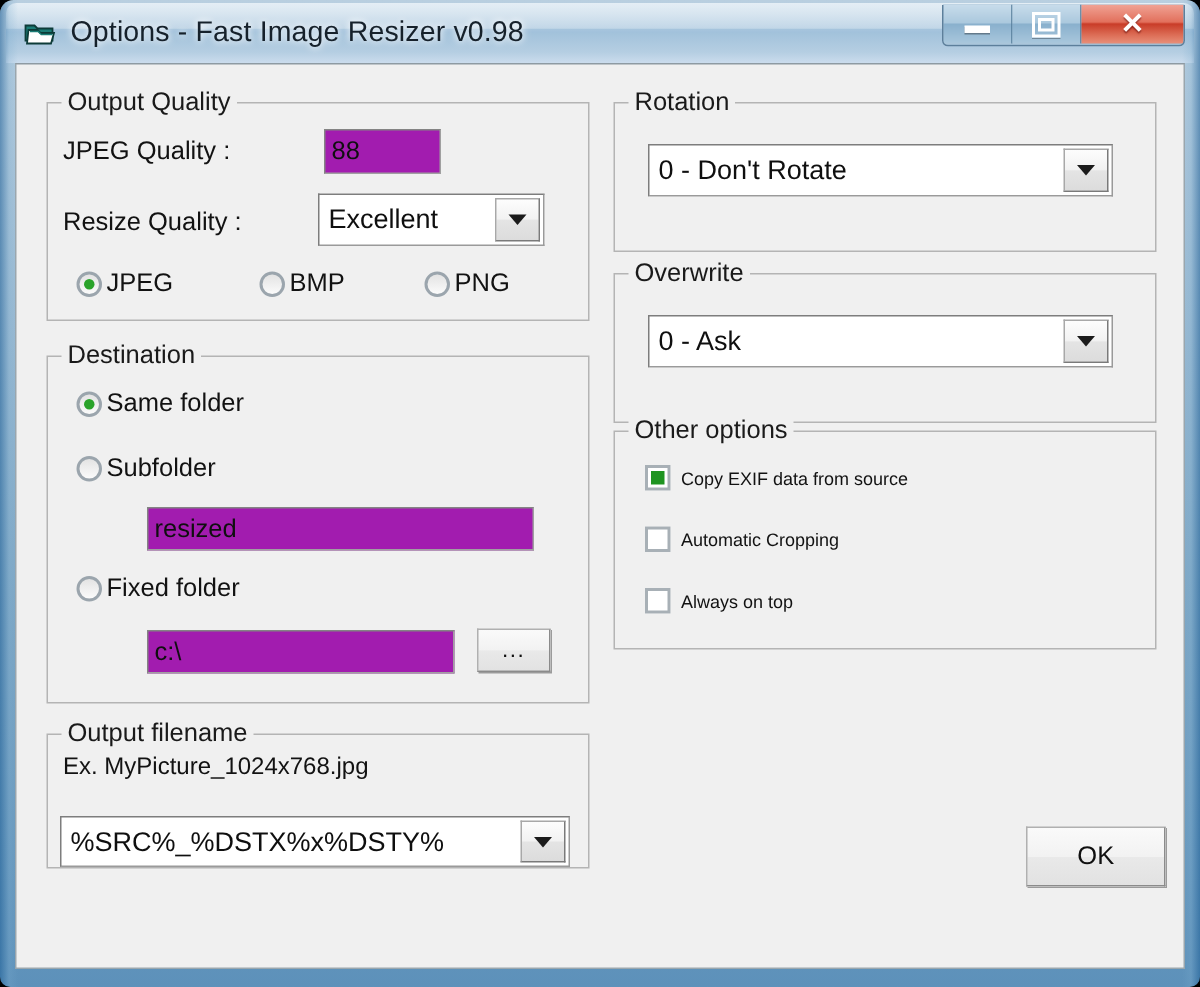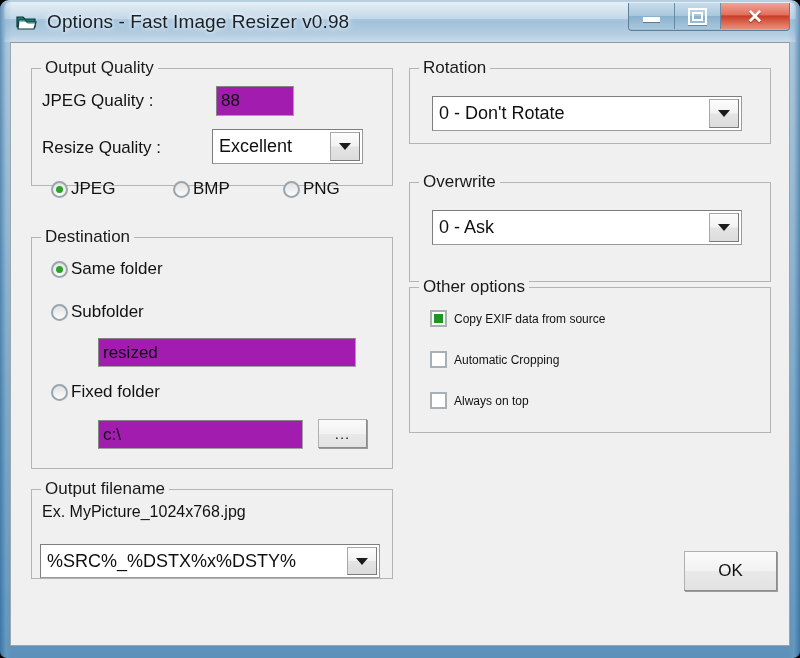--- a/index.html
+++ b/index.html
@@ -307,21 +307,21 @@
       <div class="cap-btn close">
         <span class="cap-glyph-close">✕</span>
       </div>
     </div>
   </div>
 
   <div id="frame-glass"></div>
 
   <div id="client">
 
-    <div class="groupbox" style="left:20px; top:25px; width:362px; height:118px;">
+    <div class="groupbox" style="left:20px; top:25px; width:362px; height:146px;">
       <span class="gb-title">Output Quality</span>
 
       <span class="lbl" style="left:10px; top:22px;">JPEG Quality :</span>
 
       <div class="textbox" style="left:184px; top:17px; width:78px; height:30px;">
         <span>88</span>
       </div>
 
       <span class="lbl" style="left:10px; top:69px;">Resize Quality :</span>
 
@@ -383,21 +383,21 @@
       <span class="lbl" style="left:10px; top:13px; font-size:16px;">Ex. MyPicture_1024x768.jpg</span>
 
       <div class="combo" style="left:8px; top:44px; width:340px; height:34px;margin-top:10px;">
         <span class="combo-value">%SRC%_%DSTX%x%DSTY%</span>
         <span class="combo-arrow">
           <span class="arrow-dn"></span>
         </span>
       </div>
     </div>
 
-    <div class="groupbox" style="left:398px; top:25px; width:362px; height:76px;">
+    <div class="groupbox" style="left:398px; top:25px; width:362px; height:100px;">
       <span class="gb-title">Rotation</span>
 
       <div class="combo" style="left:22px; top:27px; width:310px; height:35px;">
         <span class="combo-value">0 - Don't Rotate</span>
         <span class="combo-arrow">
           <span class="arrow-dn"></span>
         </span>
       </div>
     </div>
 

